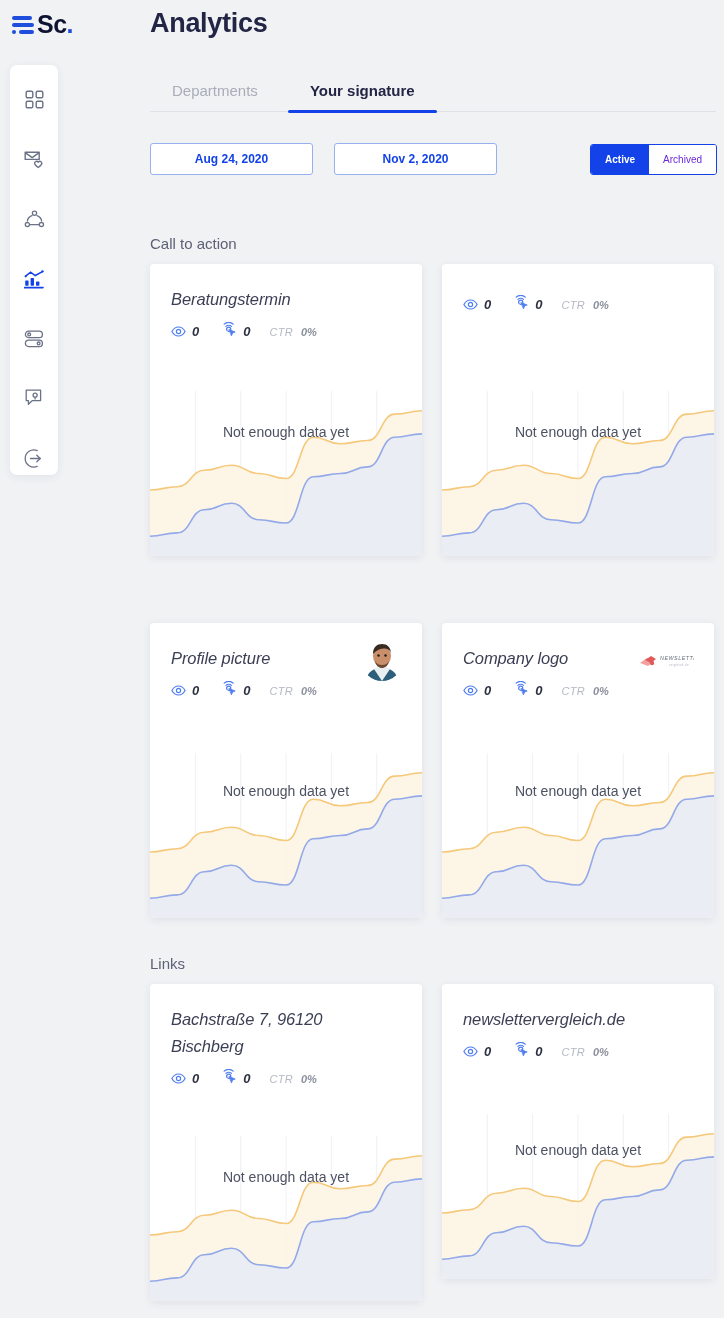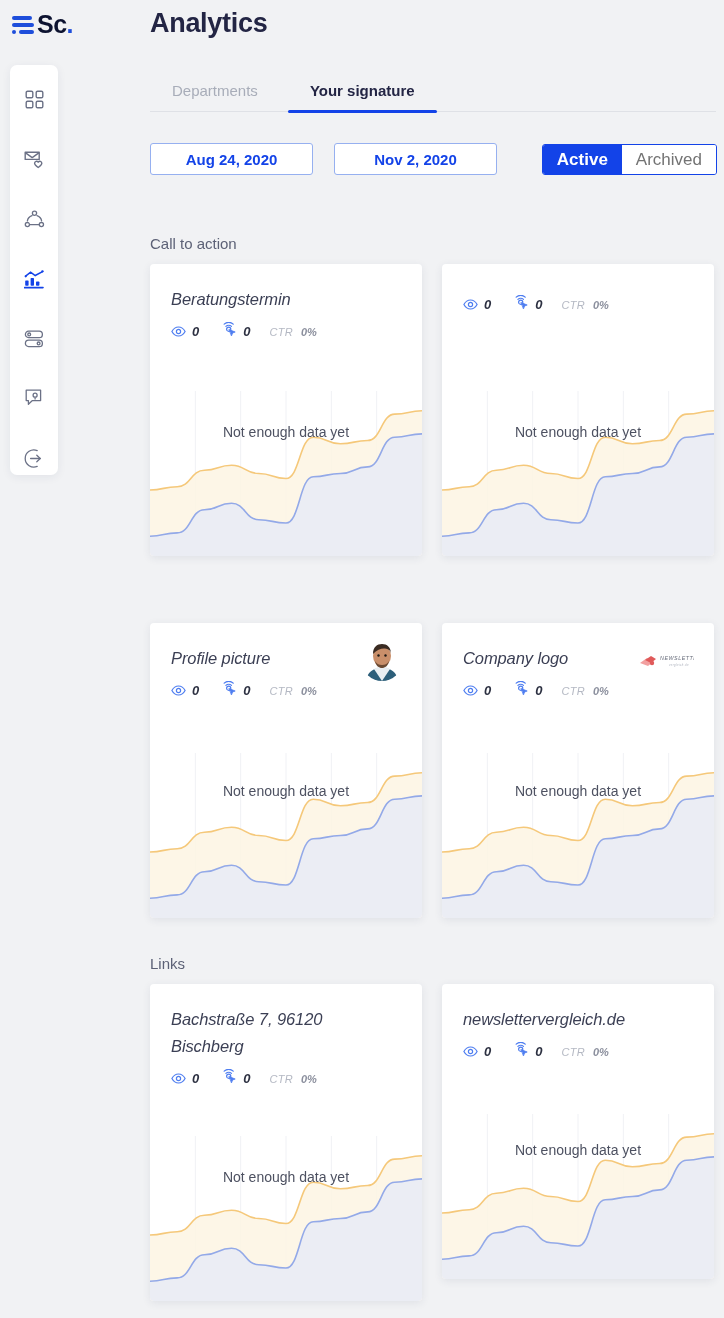--- a/index.html
+++ b/index.html
@@ -69,37 +69,37 @@
   .tab.active::after {
     content: ""; position: absolute; left: 0; right: 0; bottom: -2px;
     height: 3px; background: #1343e8; border-radius: 2px;
   }
 
   
   #filters { position: absolute; left: 150px; top: 143px; width: 566px; height: 32px; }
   .date-btn {
     position: absolute; top: 0; height: 32px;
     background: #ffffff; border: 1px solid #96b0f0; border-radius: 3px;
-    color: #1343e8; font-size: 15px; font-weight: bold;
+    color: #1343e8; font-size: 12px; font-weight: bold;
     display: flex; align-items: center; justify-content: center;
     cursor: pointer;
   }
   #date-start { left: 0; width: 163px; }
   #date-end { left: 184px; width: 163px; }
   #status-toggle {
     position: absolute; right: -1px; top: 1px;
     display: flex; border-radius: 3px; overflow: hidden;
     border: 1px solid #1343e8; height: 31px;
   }
   .seg-btn {
-    font-size: 17px; display: flex; align-items: center; justify-content: center;
+    font-size: 10px; display: flex; align-items: center; justify-content: center;
     cursor: pointer; padding: 4px 14px;
   }
   .seg-btn.on { background: #1343e8; color: #ffffff; font-weight: bold; }
-  .seg-btn.off { background: #ffffff; color: #737373; }
+  .seg-btn.off { background: #ffffff; color: #6d28d9; }
 
   
   .section-title {
     position: absolute; left: 150px;
     font-size: 15px; color: #5c6176; font-weight: normal;
   }
   .card {
     position: absolute;
     background: #ffffff;
     border-radius: 4px;

